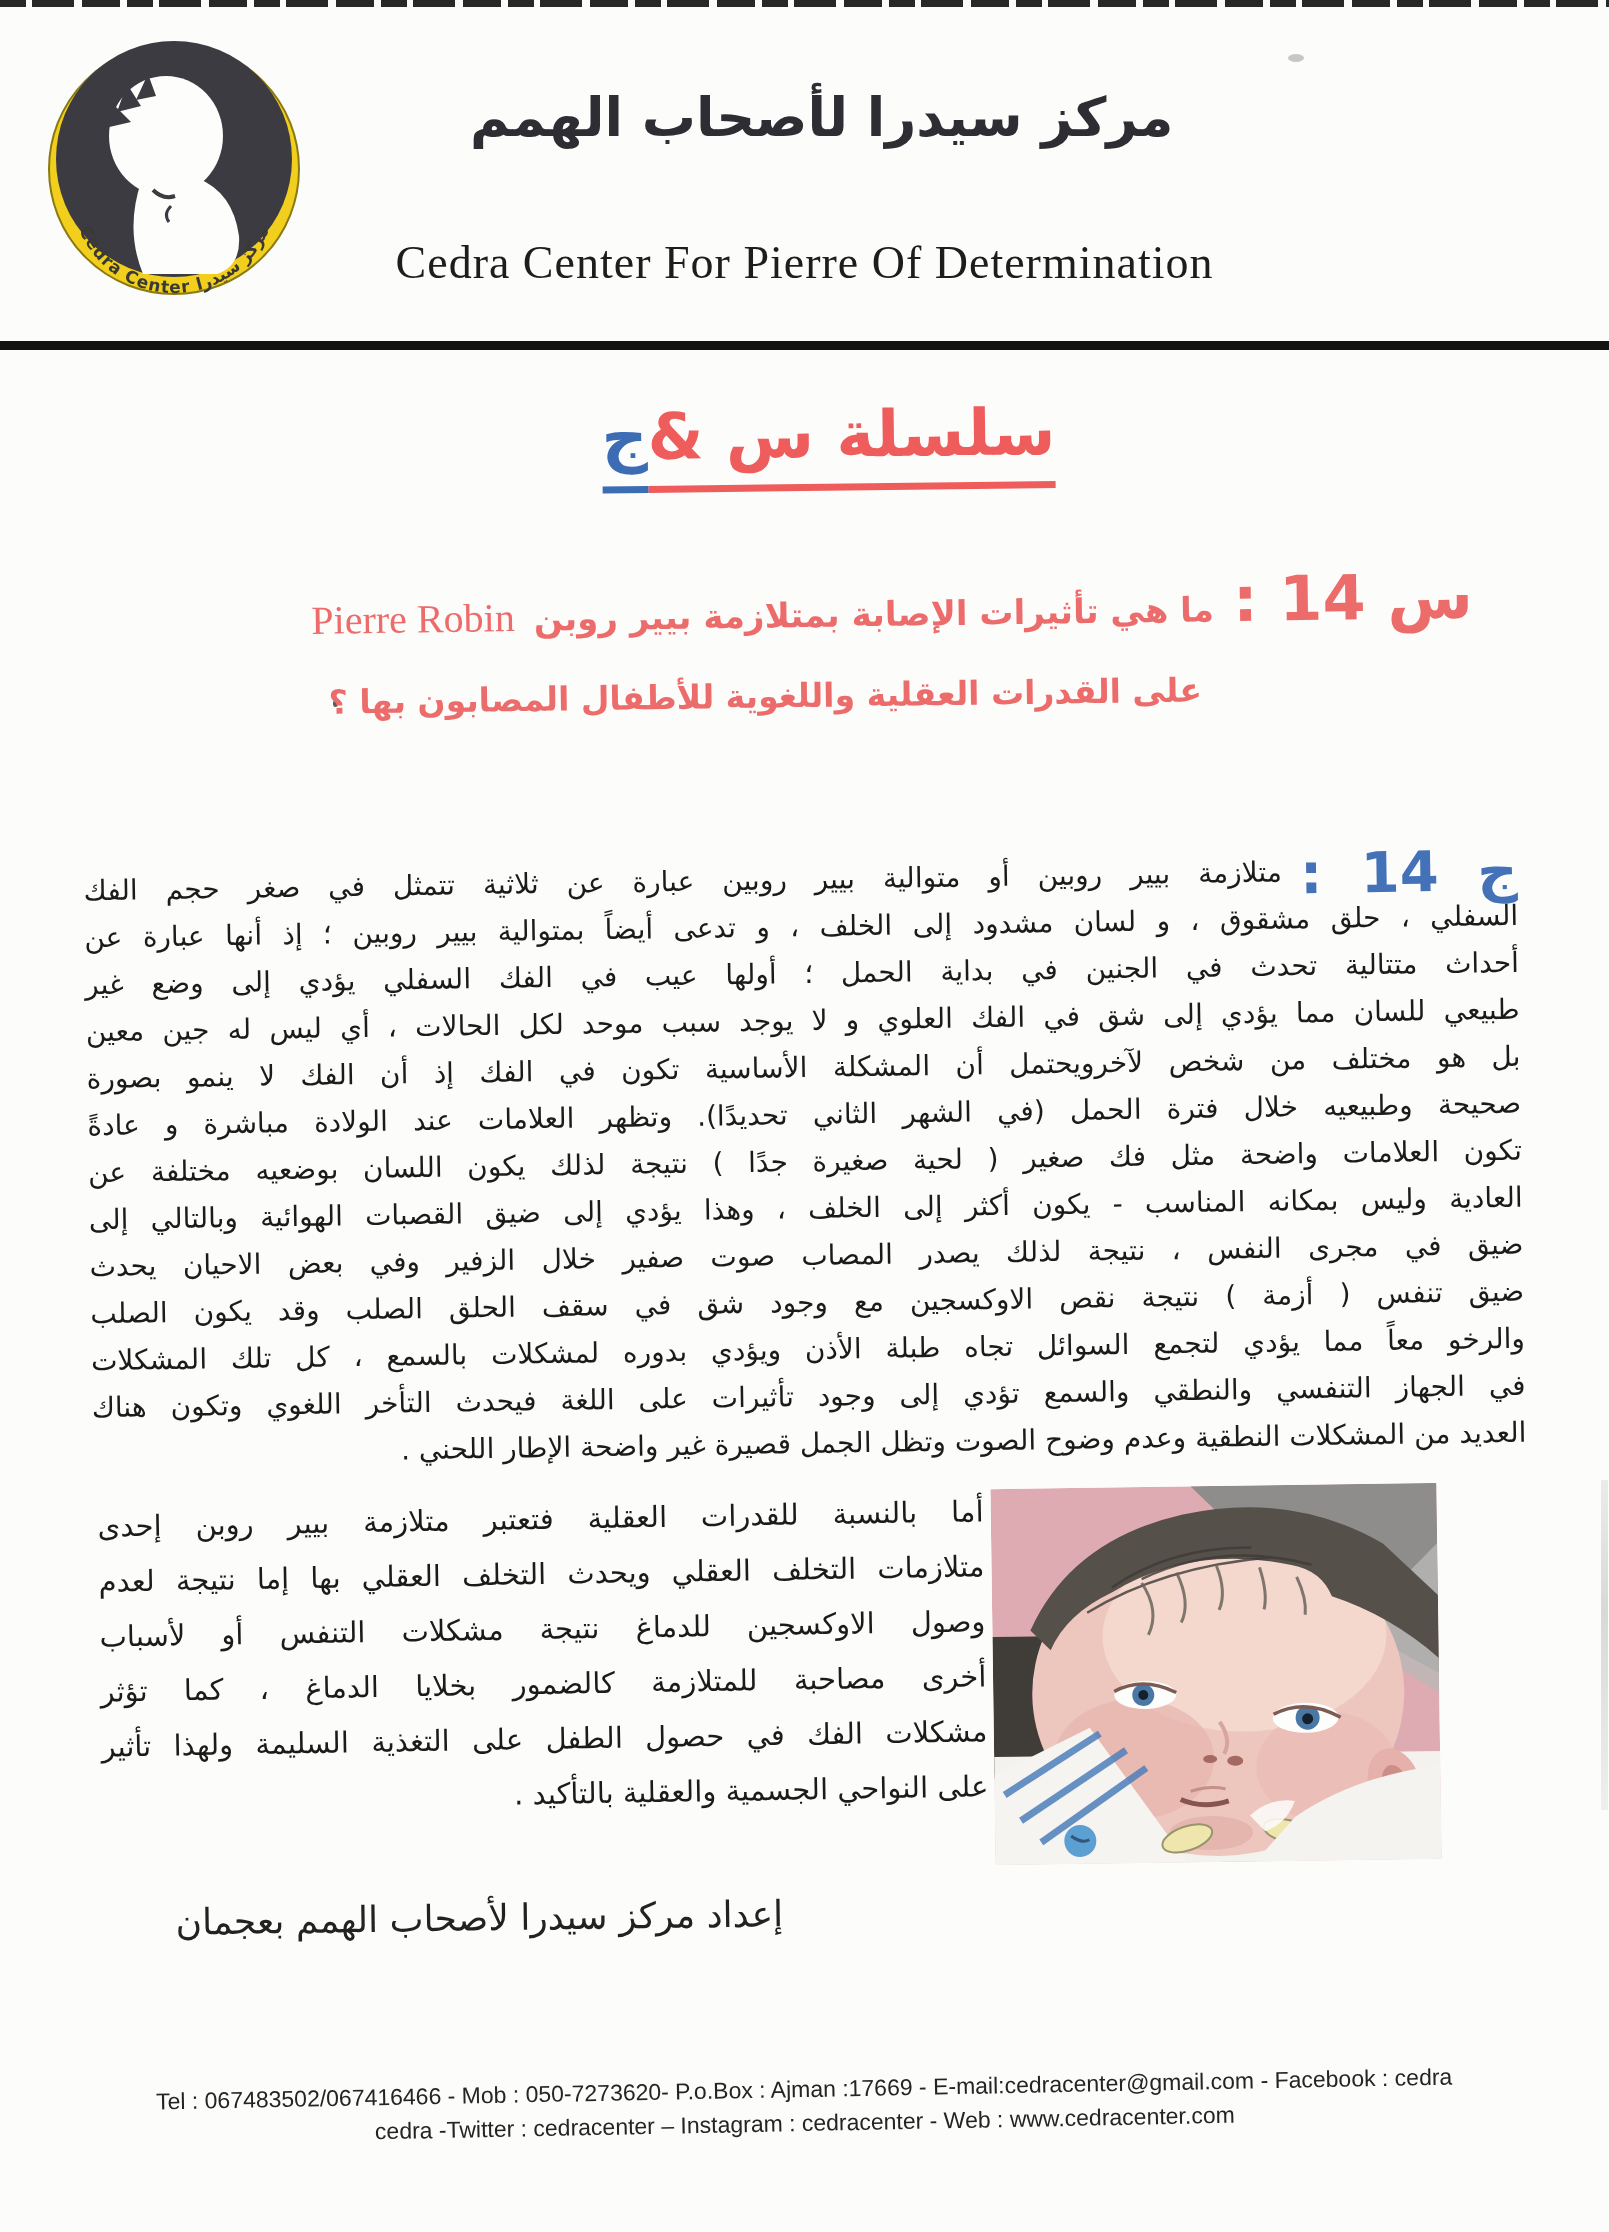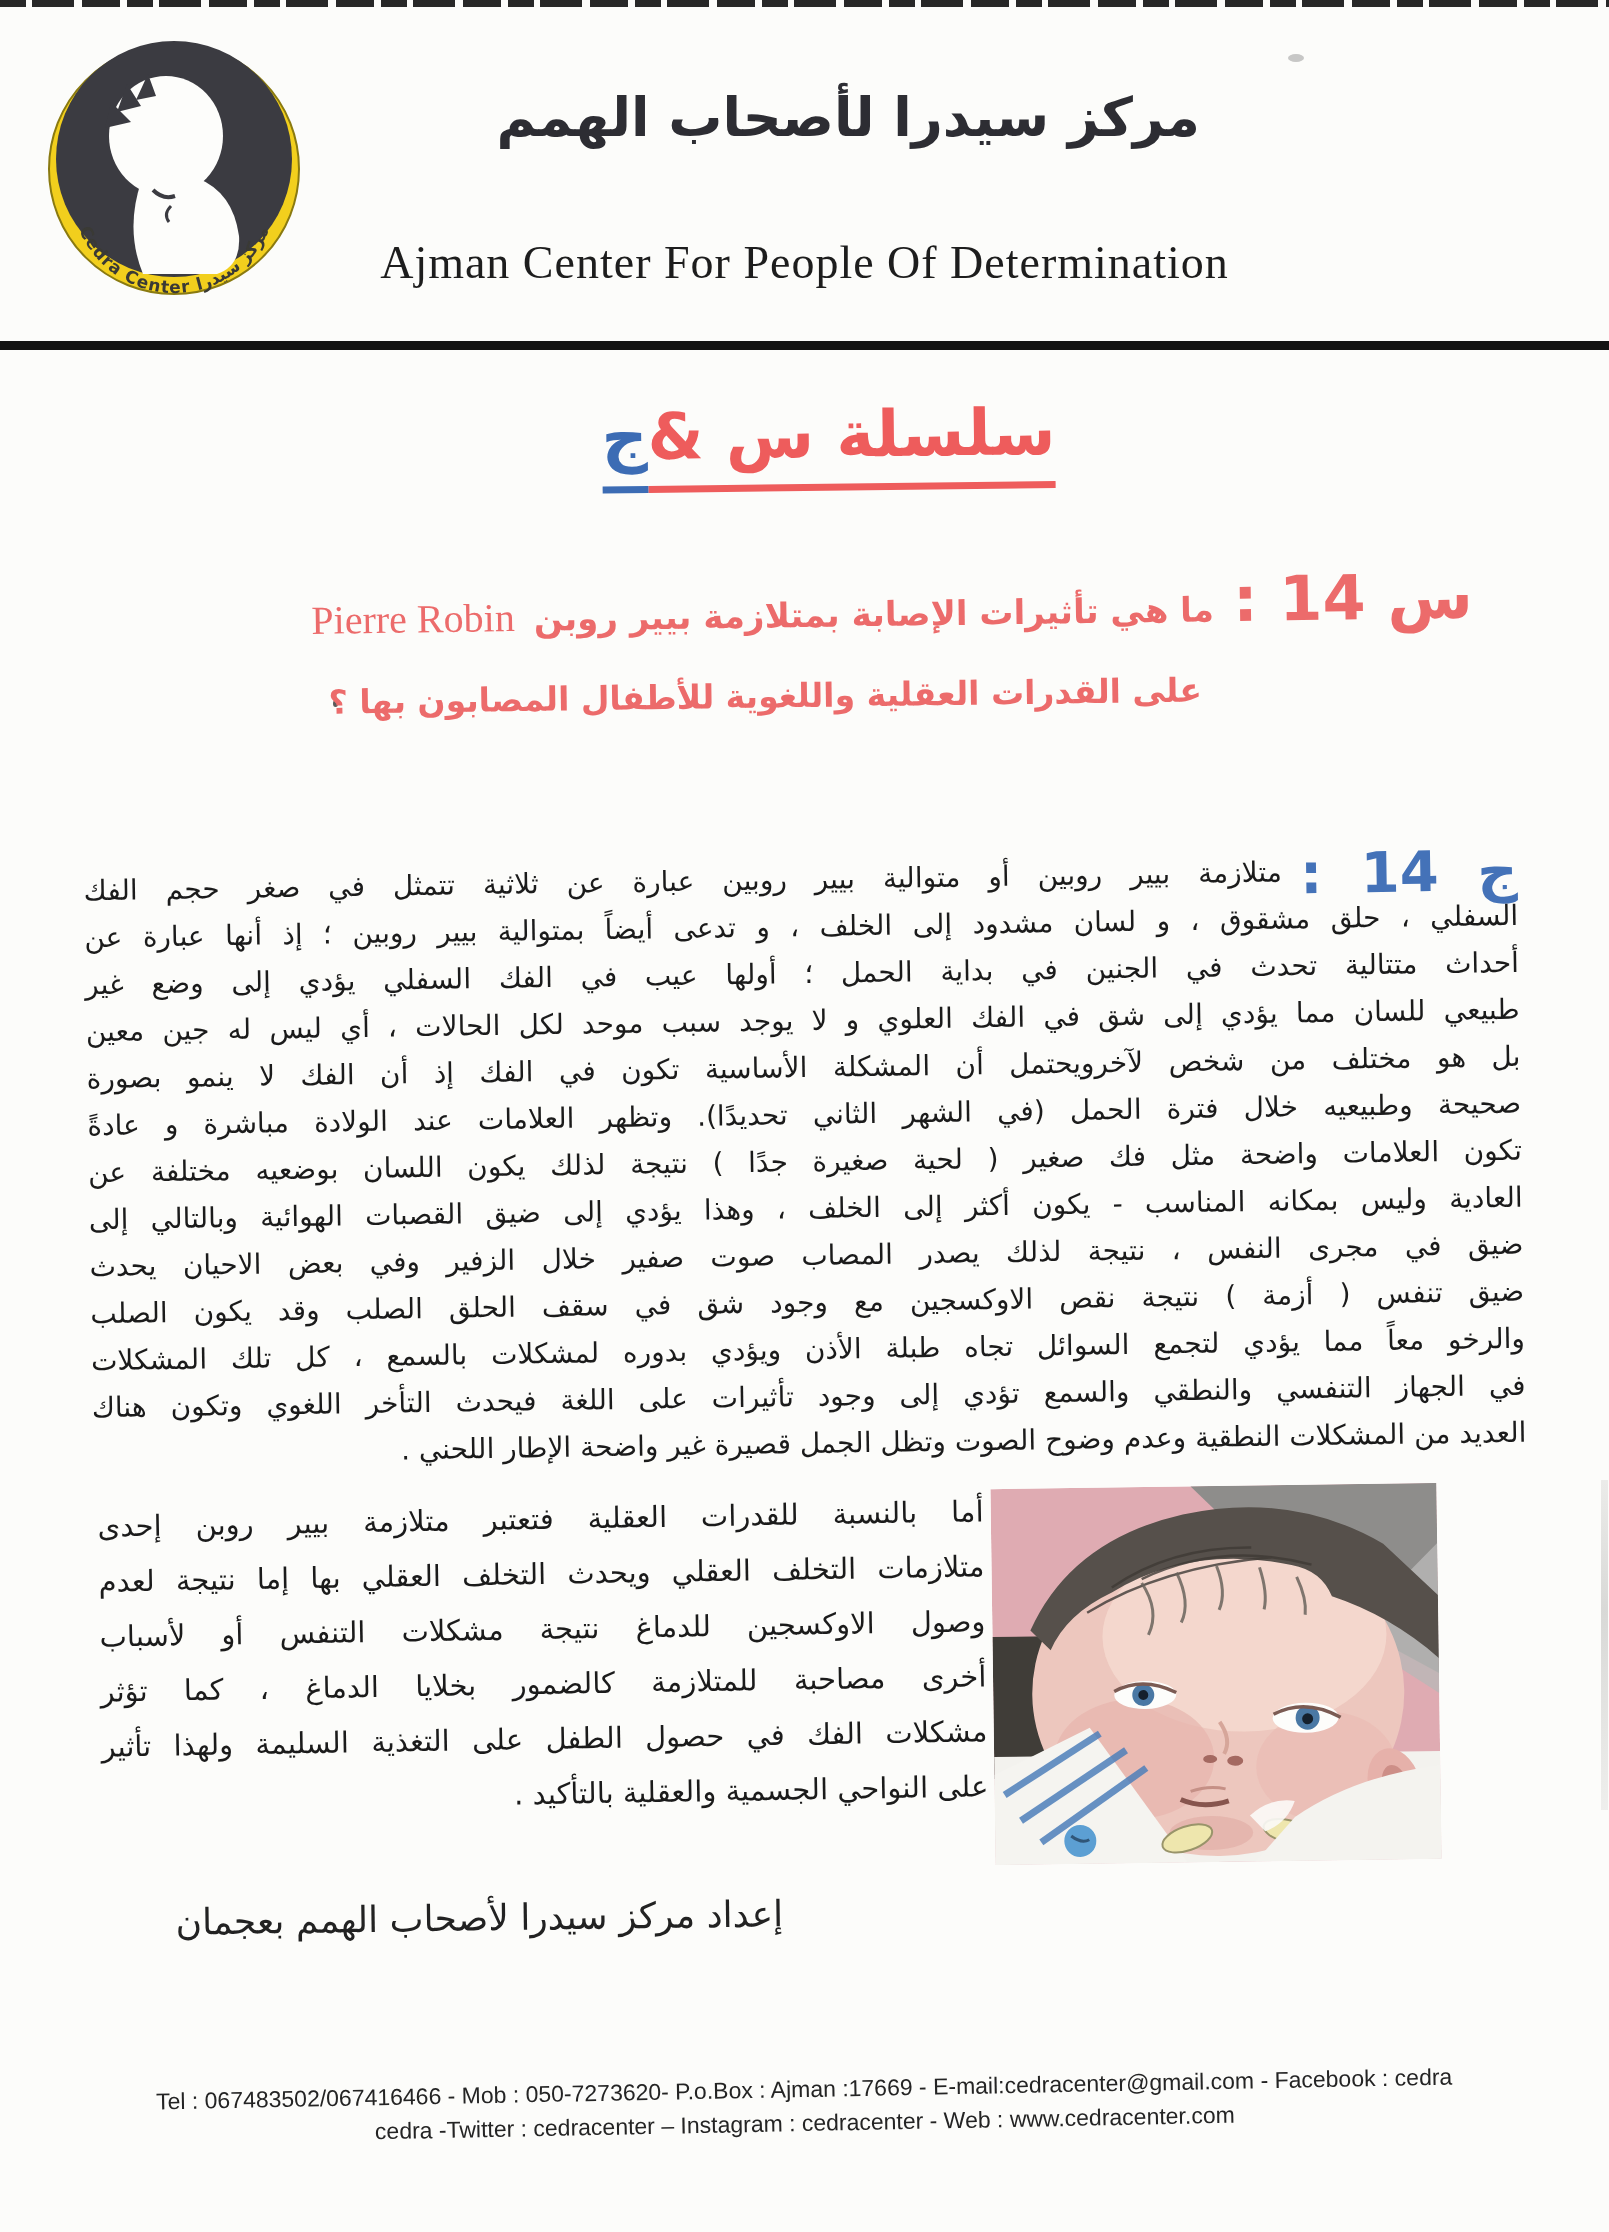--- a/index.html
+++ b/index.html
@@ -15,21 +15,21 @@
   }
   .artifact{position:absolute;border-radius:50%;}
   .dot-a{left:333px;top:700px;width:5px;height:7px;background:#5a5a5a;}
   .dot-b{left:1288px;top:54px;width:16px;height:8px;background:#9a9a9a;opacity:.55;}
   .smudge-right{position:absolute;right:1px;top:1480px;width:7px;height:330px;opacity:.32;
     background:linear-gradient(#c8c8c6,#8d8d8b 40%,#d2d2d0);}
 
   
   .logo{position:absolute;left:45px;top:40px;width:258px;height:258px;}
   .header-ar{
-    position:absolute;top:86px;left:470px;width:730px;text-align:right;direction:rtl;
+    position:absolute;top:86px;left:470px;width:730px;text-align:left;direction:rtl;
     font-size:54px;font-weight:bold;color:#2d2d33;letter-spacing:1px;
   }
   .header-en{
     position:absolute;top:236px;left:0;width:100%;text-align:center;
     font-family:"Liberation Serif","DejaVu Serif",serif;font-size:46px;color:#1d1d1d;letter-spacing:1px;
   }
   .rule{position:absolute;top:341px;left:0;width:100%;height:9px;background:#131313;}
 
   
   .series{position:absolute;top:398px;left:0;width:100%;text-align:center;direction:rtl;
@@ -97,21 +97,21 @@
       <path d="M126,166 q-8,8 -2,16" stroke="#3b3b41" stroke-width="3" fill="none"></path>
 
       <path id="arcPath" d="M 26 150 A 103 103 0 0 0 232 150" fill="none"></path>
       <text font-size="17" font-weight="bold" fill="#3a3a35" font-family="DejaVu Sans, sans-serif" letter-spacing="1">
         <textPath href="#arcPath" startOffset="50%" text-anchor="middle">Cedra Center مركز سيدرا</textPath>
       </text>
     </svg>
   </div>
 
   <div class="header-ar">مركز سيدرا لأصحاب الهمم</div>
-  <div class="header-en">Ajman Center For People Of Determination</div>
+  <div class="header-en">Cedra Center For Pierre Of Determination</div>
   <div class="rule"></div>
 
   <div class="series">
     <span class="series-inner">
       <span class="red">سلسلة س &amp;</span><span class="blue">ج</span>
     </span>
   </div>
 
   <div class="question">
     <div class="q1">

